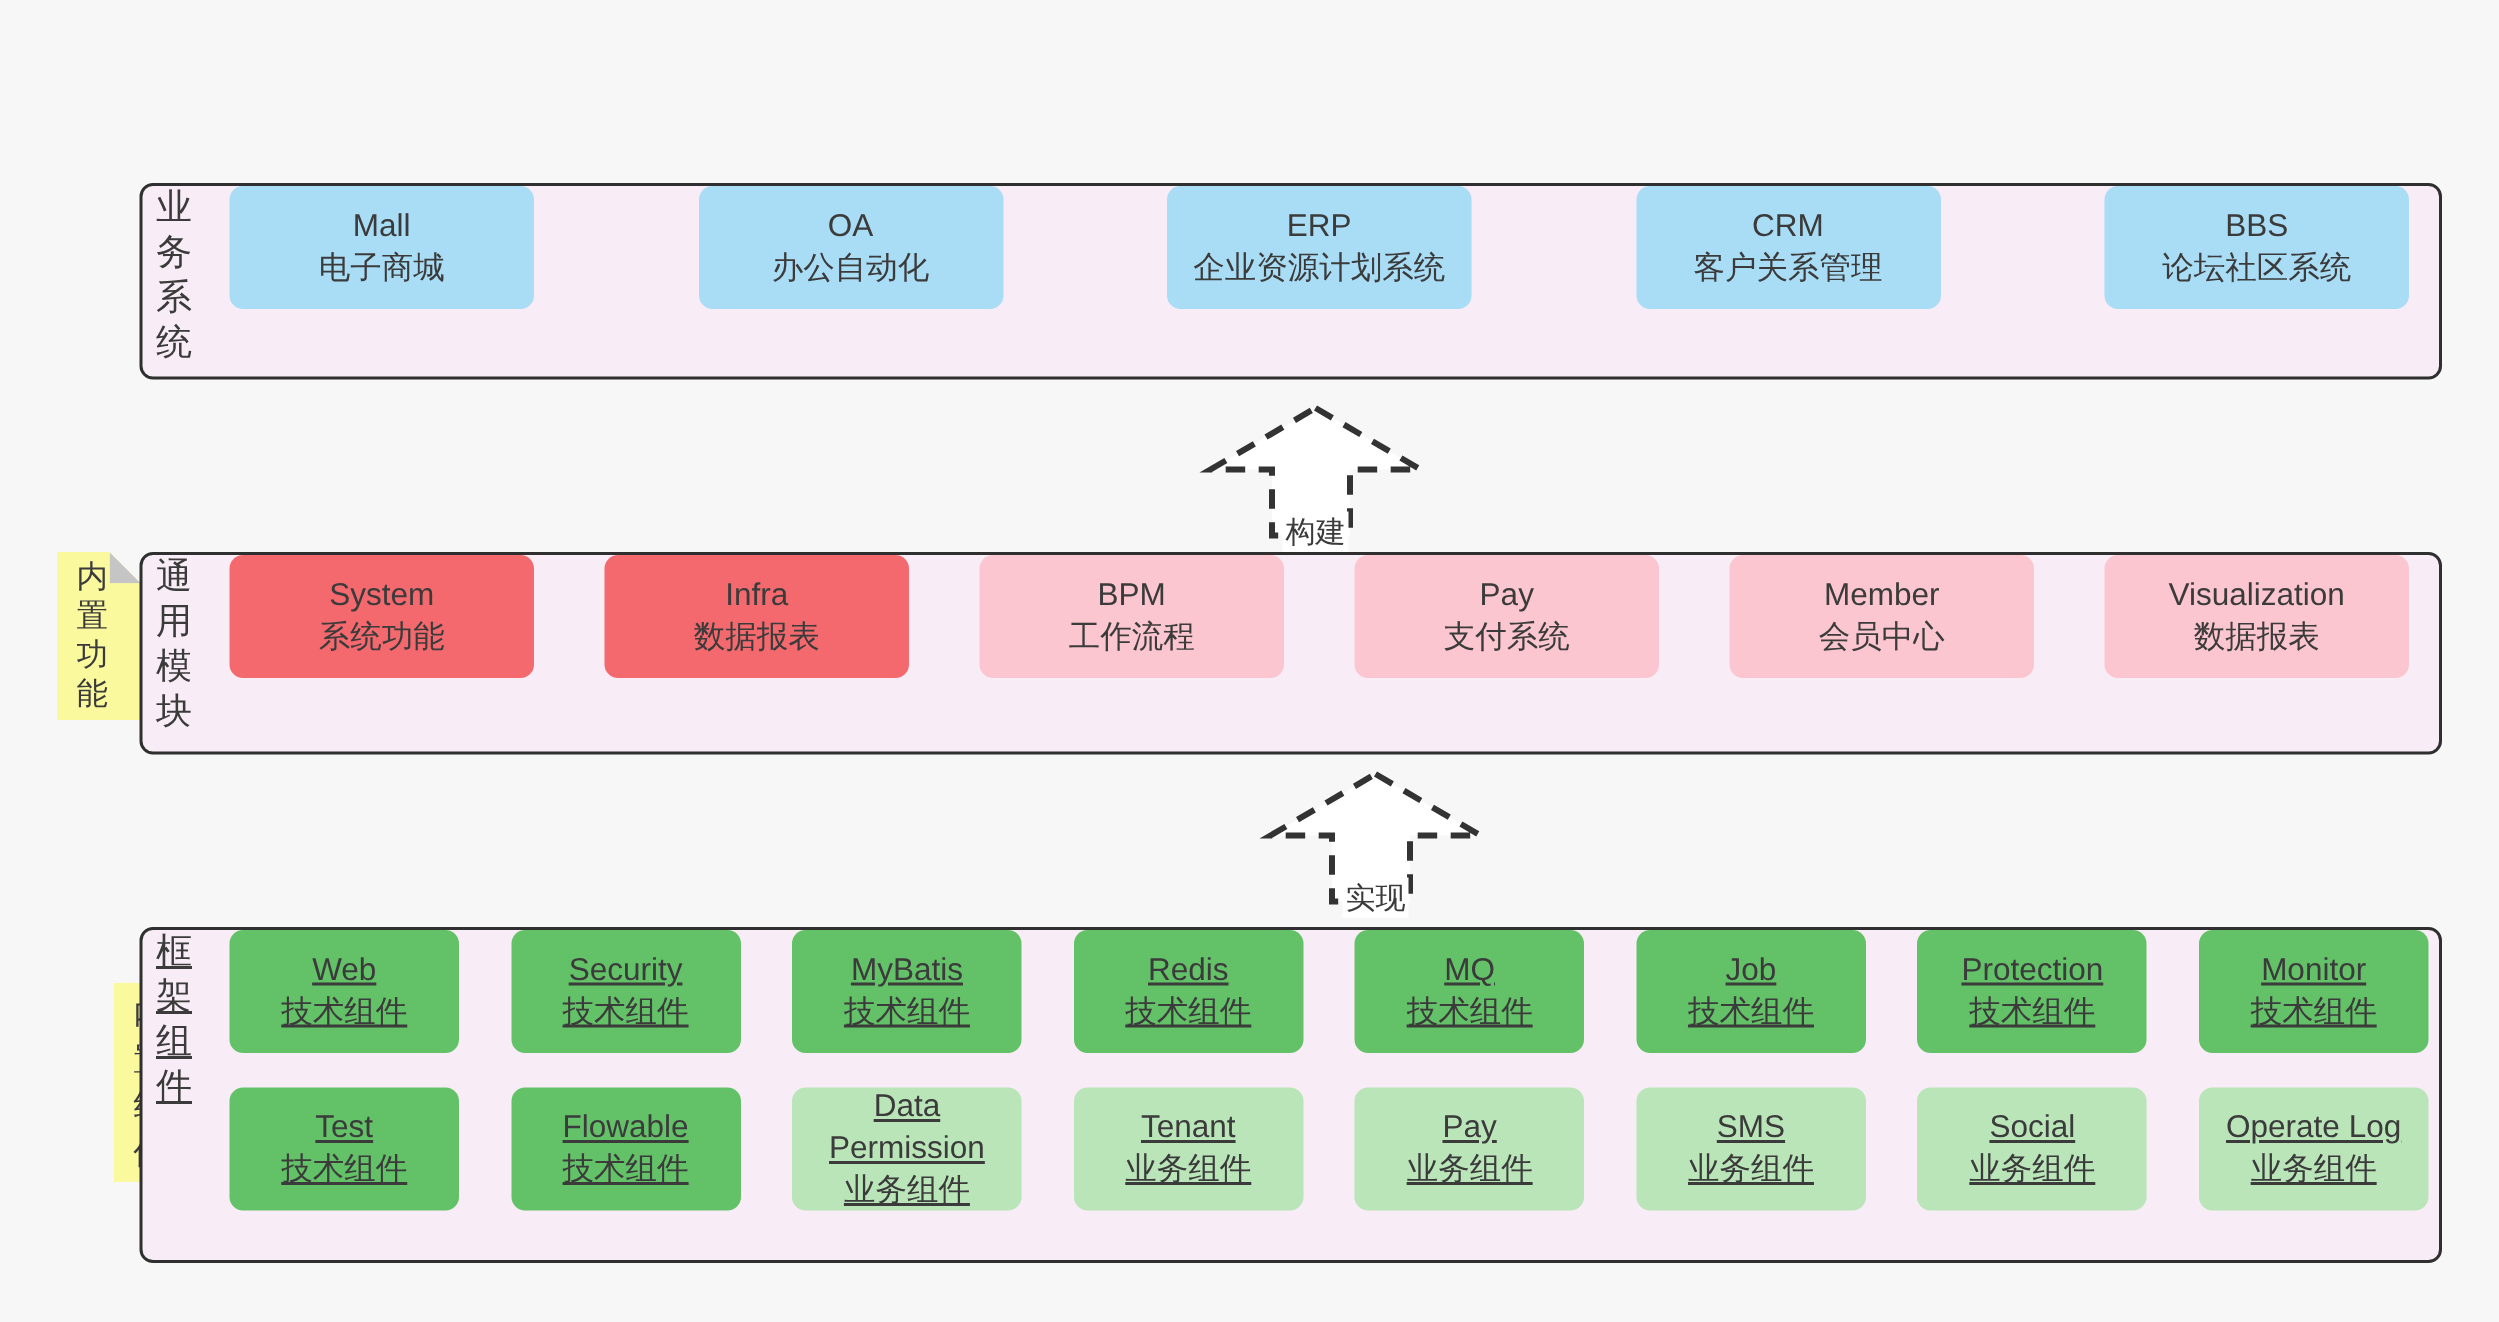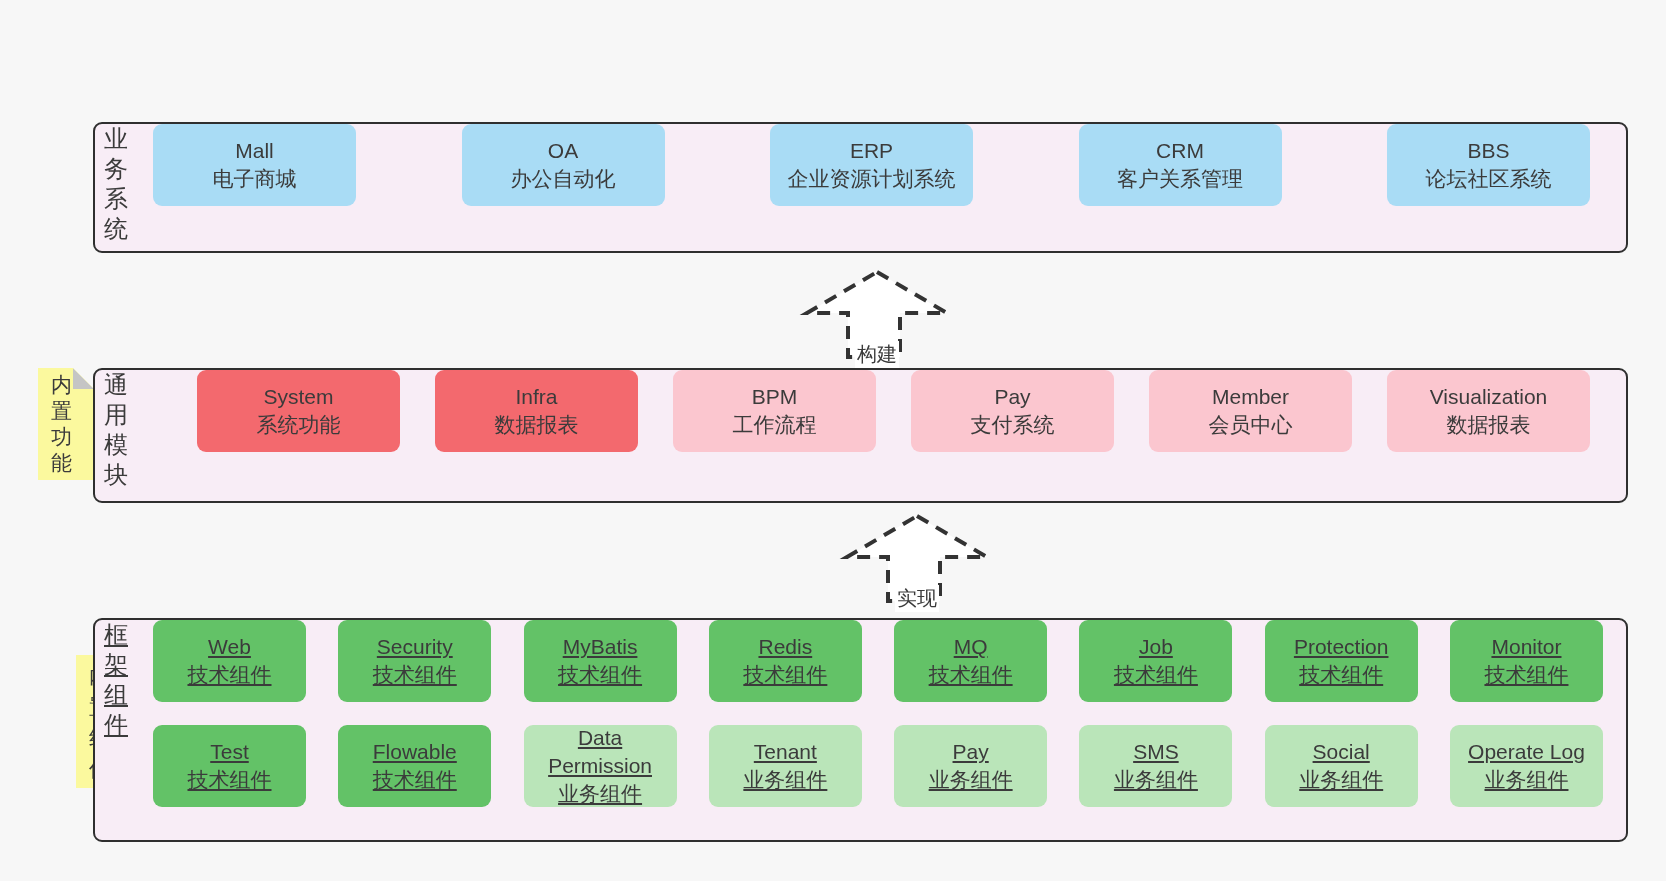--- a/index.html
+++ b/index.html
@@ -9,27 +9,27 @@
     --text:#3b3b3b; --arrow:#333333; --arrow_fill:#ffffff;
   }
   *{box-sizing:border-box;margin:0;padding:0;}
   html,body{background:var(--page_bg);}
   body{font-family:"Liberation Sans","DejaVu Sans",sans-serif;color:var(--text);}
   .canvas{position:relative;width:1666px;height:881px;background:var(--page_bg);overflow:hidden;}
 
   .band{position:absolute;left:93px;width:1535px;background:var(--band_bg);
         border:2px solid var(--band_border);border-radius:9px;display:flex;align-items:flex-start;z-index:1;}
   .band-business{top:122px;height:131px;}
-  .band-modules{top:368px;height:135px;gap:44px;}
+  .band-modules{top:368px;height:135px;}
   .band-components{top:618px;height:224px;text-decoration:underline;}
 
   .band-label{width:26px;margin-left:8px;font-size:24px;line-height:30px;
               word-break:break-all;text-align:center;color:var(--text);}
-  .boxes{flex:1;display:flex;justify-content:space-between;padding:0 36px 0 24px;}
-  .rows{flex:1;display:flex;flex-direction:column;gap:23px;padding:0 23px 0 24px;}
+  .boxes{flex:1;display:flex;justify-content:space-between;padding:0 20px 0 24px;}
+  .rows{flex:1;display:flex;flex-direction:column;gap:23px;padding:0 7px 0 24px;}
   .row{display:flex;justify-content:space-between;}
 
   .box{height:82px;border-radius:9px;display:flex;flex-direction:column;
        align-items:center;justify-content:center;text-align:center;
        font-size:21px;line-height:28px;color:var(--text);}
   .box.w6{width:203px;}
   .box.w8{width:153px;}
   .box.blue{background:var(--blue);}
   .box.red{background:var(--red);}
   .box.pink{background:var(--pink);}

